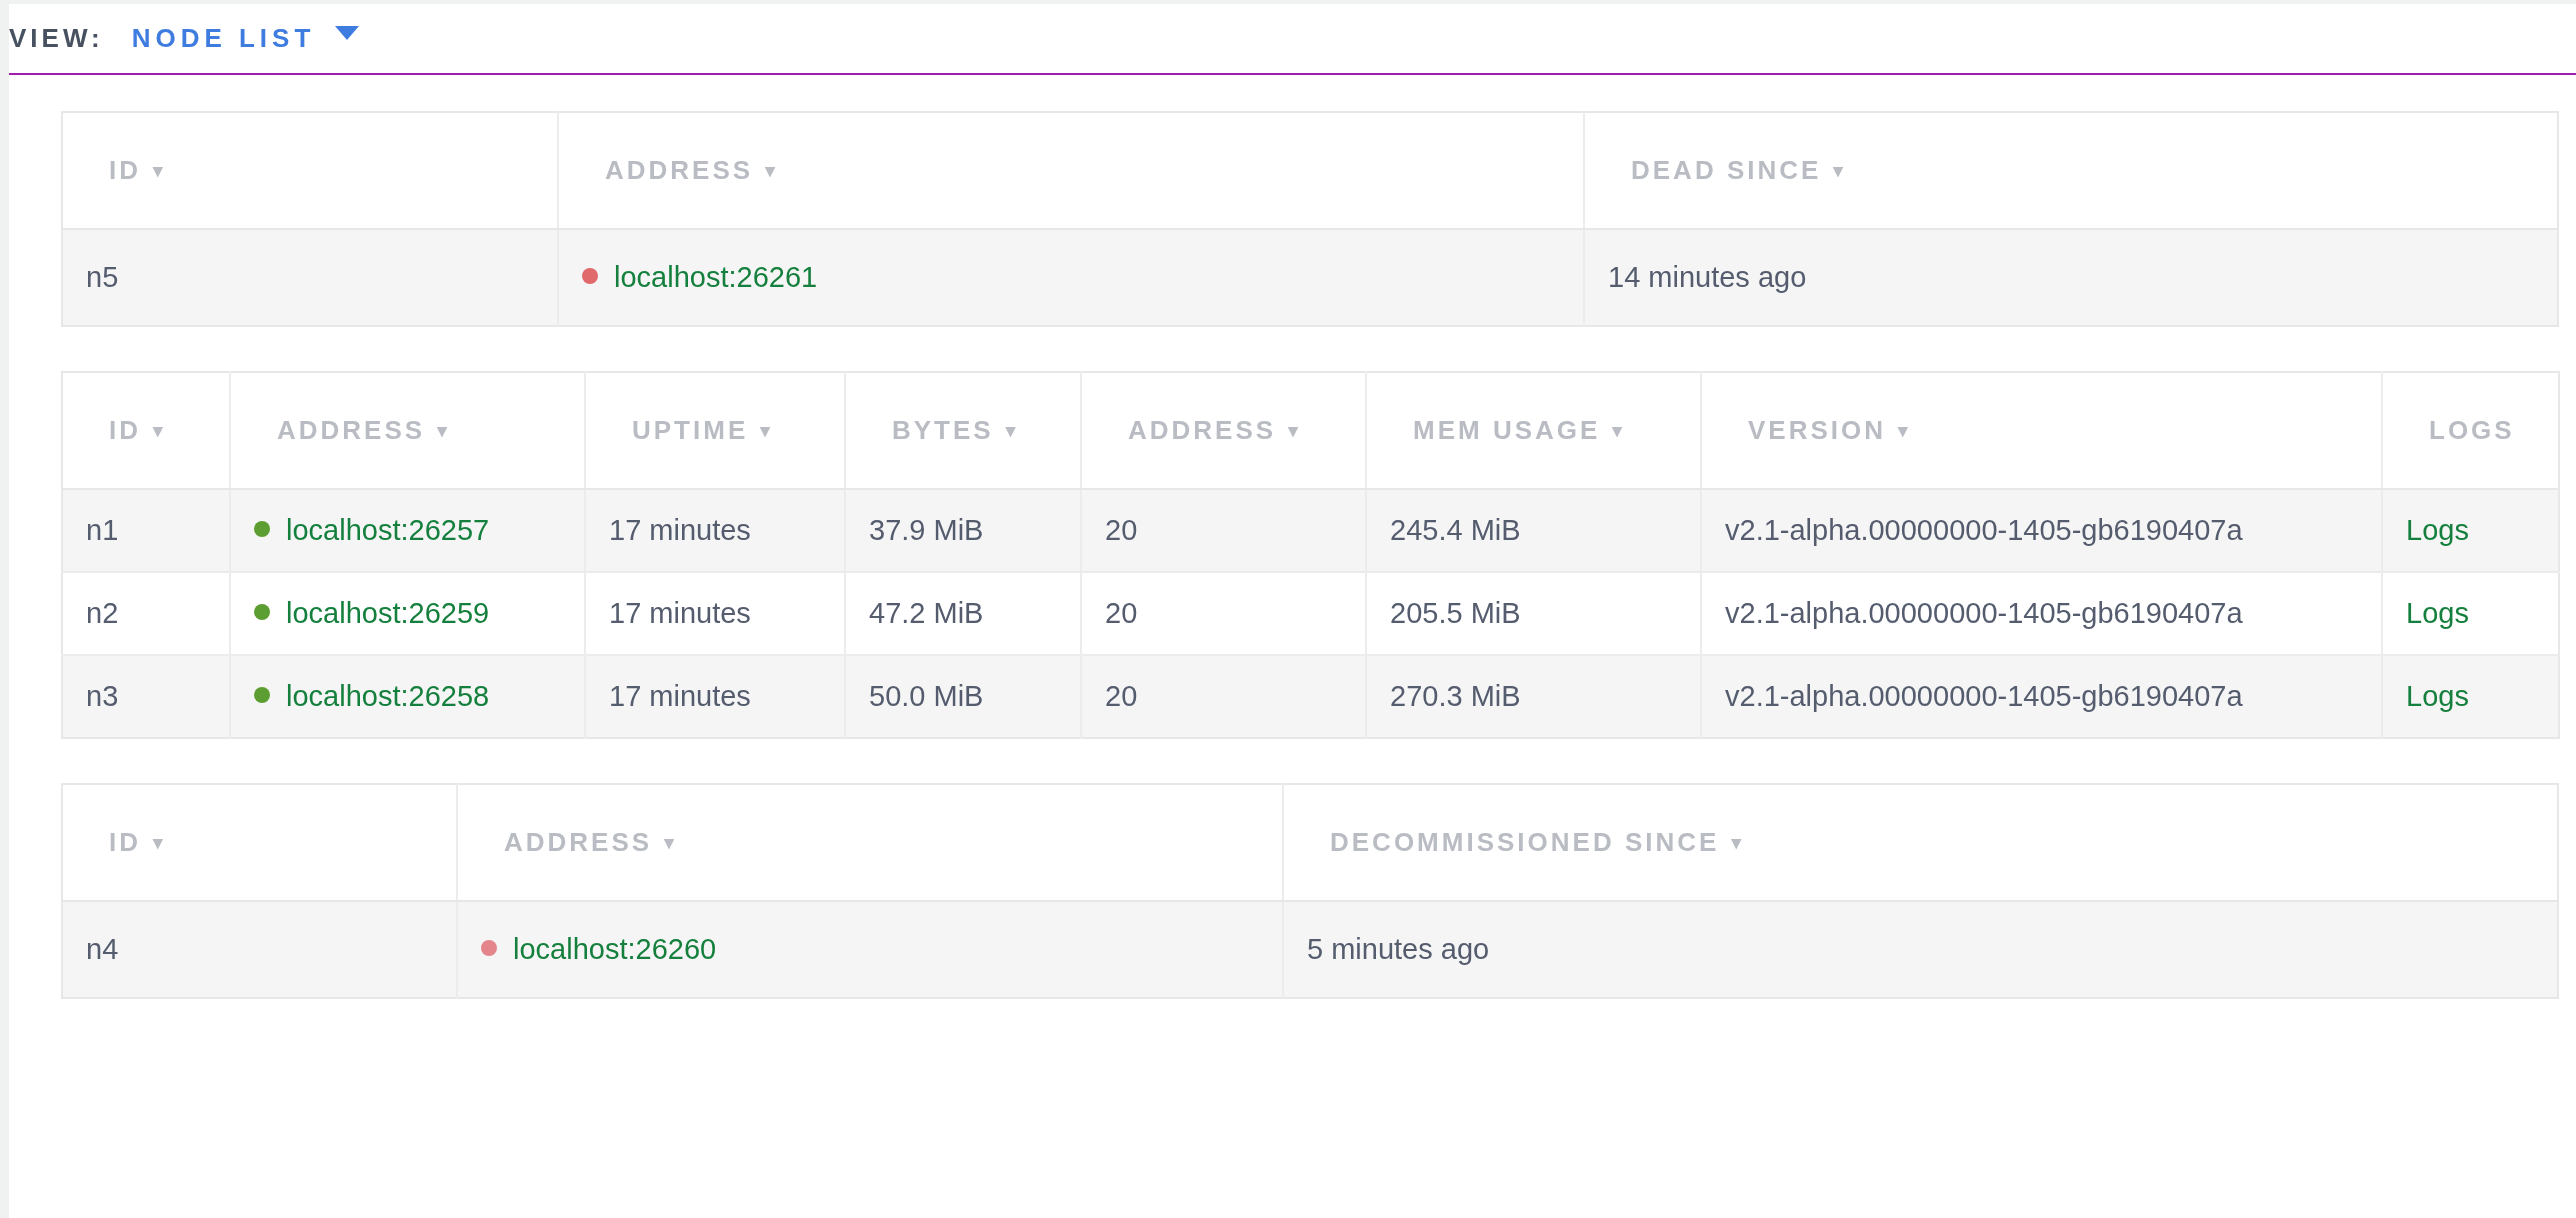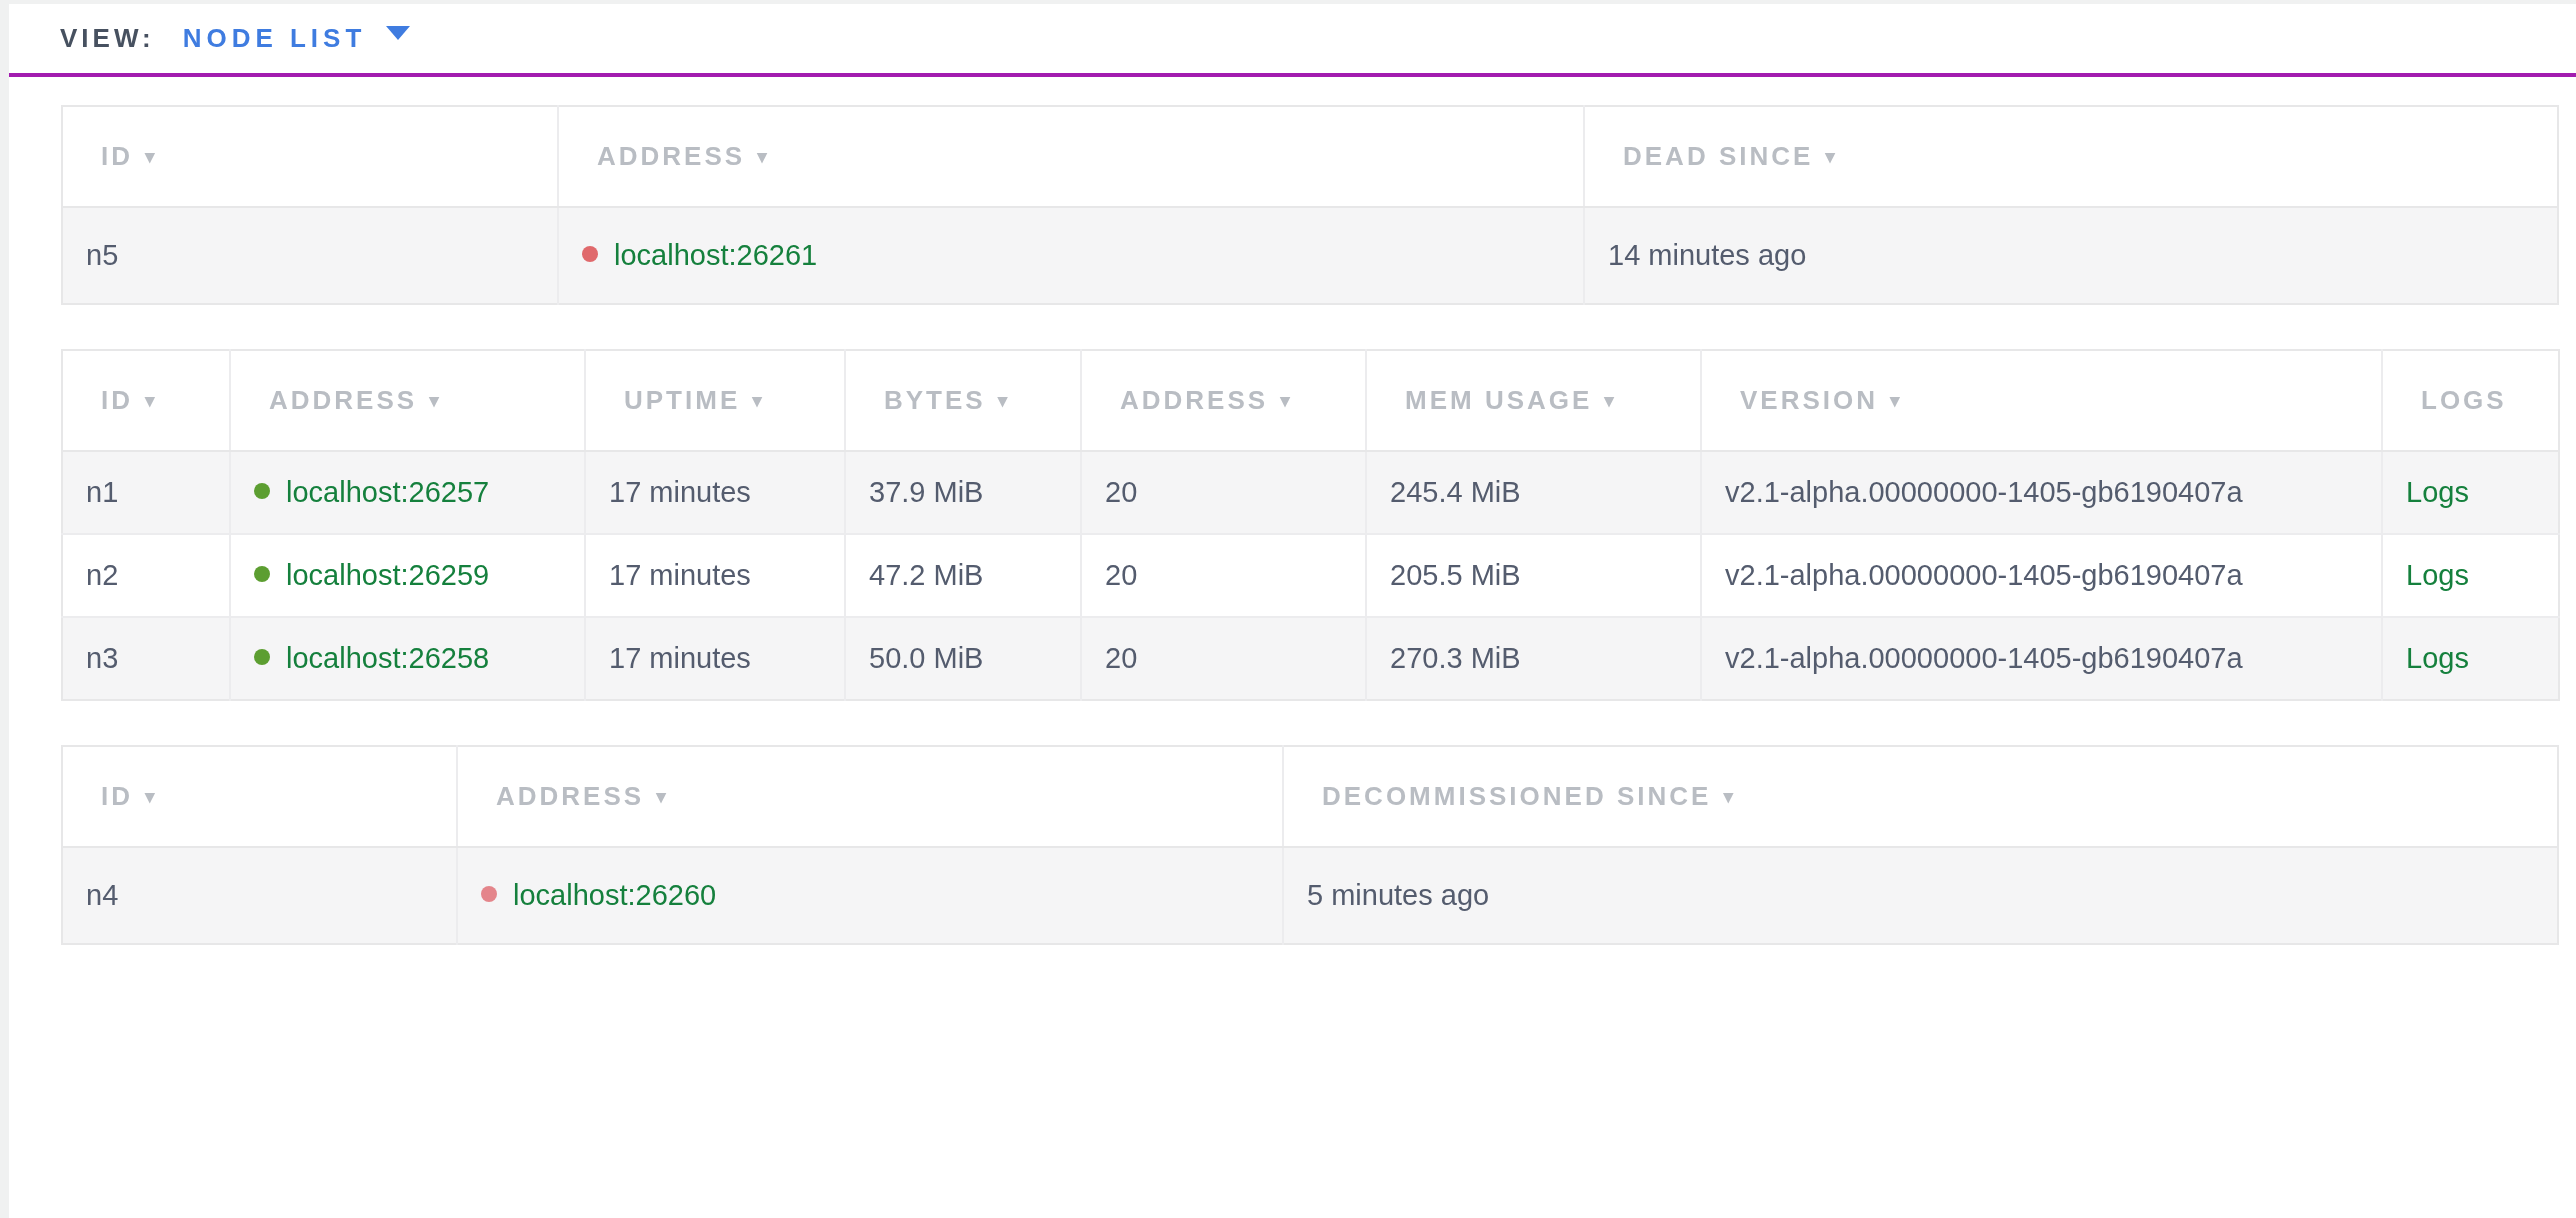--- a/index.html
+++ b/index.html
@@ -7,23 +7,23 @@
     width:2576px;height:1219px;overflow:hidden;position:relative;
     background:#ffffff;
     font-family:"Liberation Sans",sans-serif;
     -webkit-font-smoothing:antialiased;
   }
   .edge-left{position:absolute;left:0;top:0;width:9px;height:1219px;background:#f0f1f1;z-index:6}
   .edge-top{position:absolute;left:0;top:0;width:2576px;height:4px;background:#f0f1f1;z-index:7}
 
   
   .topbar{
-    margin:4px 0 0 9px;height:69px;background:#fff;
-    border-bottom:4px solid #a21caf;
-    display:flex;align-items:center;padding-left:51px;
+    margin:4px 0 8px 9px;height:69px;background:#fff;
+    border-bottom:2px solid #a21caf;
+    display:flex;align-items:center;
   }
   .view-label{font-size:26px;letter-spacing:4px;color:#475160;font-weight:700}
   .view-select{display:flex;align-items:flex-start;margin-left:28px;cursor:pointer}
   .view-value{font-size:26px;letter-spacing:5px;color:#3f7ce0;font-weight:700}
   .caret{
     width:0;height:0;margin-left:20px;margin-top:3px;
     border-left:12px solid transparent;border-right:12px solid transparent;
     border-top:14px solid #3f7ce0;
   }
 
@@ -34,21 +34,21 @@
     margin:0 0 48px 0;
   }
   table.node-table{
     border-collapse:collapse;table-layout:fixed;width:2497px;
     margin:0 0 44px 0;border:2px solid #e7e7e8;background:#fff;
   }
   th{
     height:99px;text-align:left;background:#fff;
     border-bottom:2px solid #e7e7e8;
     font-size:26px;font-weight:700;letter-spacing:3px;color:#b9bdc3;
-    padding:0;
+    padding:8px;
   }
   .th-inner{display:flex;align-items:center;padding-left:38px}
   th.sortable{cursor:pointer}
   .sort-arrow{font-size:19px;margin-left:12px;color:#b9bdc3}
   th+th, td+td{border-left:2px solid #ececee}
   tbody tr:not(:first-child) td{border-top:2px solid #ececee}
   tr.striped{background:#f5f5f6}
   td{
     font-size:29px;color:#545c6e;padding:0 0 0 23px;
     white-space:nowrap;overflow:hidden;

